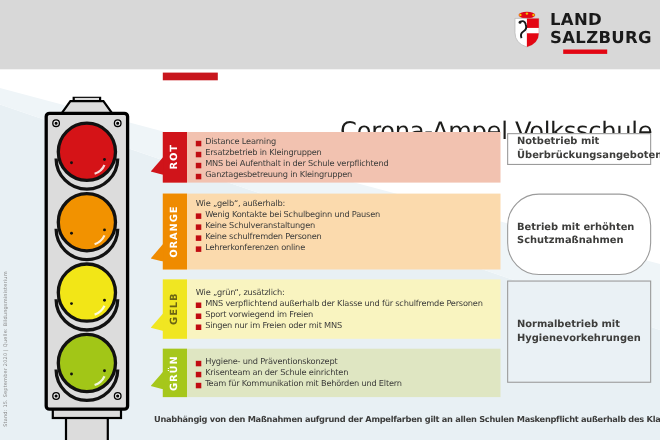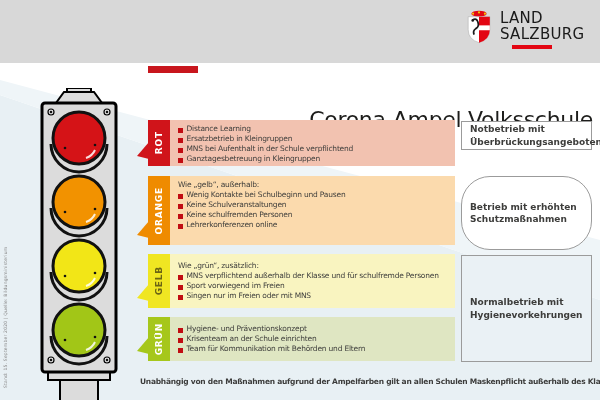--- a/index.html
+++ b/index.html
@@ -19,21 +19,21 @@
     position:absolute; left:0; top:0; width:600px; height:400px;
     background:#eff5f8;
     clip-path:polygon(0 80px, 600px 240px, 600px 300px, 0 95px);
   }
   .header-bar{
     position:absolute; left:0; top:0; width:600px; height:63px;
     background:#d8d8d8;
   }
   .logo{position:absolute; left:466px; top:10px; display:flex; gap:8px; align-items:flex-start;}
   .logo-textcol{display:flex; flex-direction:column;}
-  .logo-text{font-size:15px; font-weight:normal; line-height:16px; color:#1a1a1a; letter-spacing:.3px;}
+  .logo-text{font-size:15px; font-weight:bold; line-height:16px; color:#1a1a1a; letter-spacing:.3px;}
   .logo-underline{width:40px; height:4px; margin-top:3px; margin-left:12px;}
   .red-accent{position:absolute; left:148px; top:66px; width:50px; height:7px; background:#c8161d;}
   .page-title{
     position:absolute; right:7px; top:83px; font-size:22px; color:#1d1d1b;
     letter-spacing:-.3px; white-space:nowrap;margin-top:24px;
   }
   
   .traffic-light{position:absolute; left:20px; top:88px; width:120px; height:312px;}
   
   .band{position:absolute; left:148px; width:307px;}
@@ -73,21 +73,21 @@
   .result-box{
     position:absolute; left:461px; width:131px; background:#ffffff;
     border:1px solid #9b9b9b; box-sizing:border-box;
     display:flex; align-items:center;
   }
   .result-box span{
     padding:0 10px 0 8px; font-size:9px; font-weight:bold; line-height:12.5px; color:#3d3d3b;
   }
   .result-rot{top:121px; height:29px;}
   .result-orange{top:176px; height:74px;border-radius:29px;}
-  .result-gelbgruen{top:255px; height:107px; background:#eaf1f5;}
+  .result-gelbgruen{top:255px; height:93px; background:#eaf1f5;}
   
   .footer-note{
     position:absolute; left:140px; top:377px; width:456px; text-align:center;
     font-size:7.5px; font-weight:bold; letter-spacing:-.25px; color:#3c3c3b; white-space:nowrap;
   }
   .source-note{
     position:absolute; left:3px; top:278px; height:110px;
     writing-mode:vertical-rl; transform:rotate(180deg);
     font-size:4.5px; color:#8a8a8a; letter-spacing:.2px; white-space:nowrap;
   }

